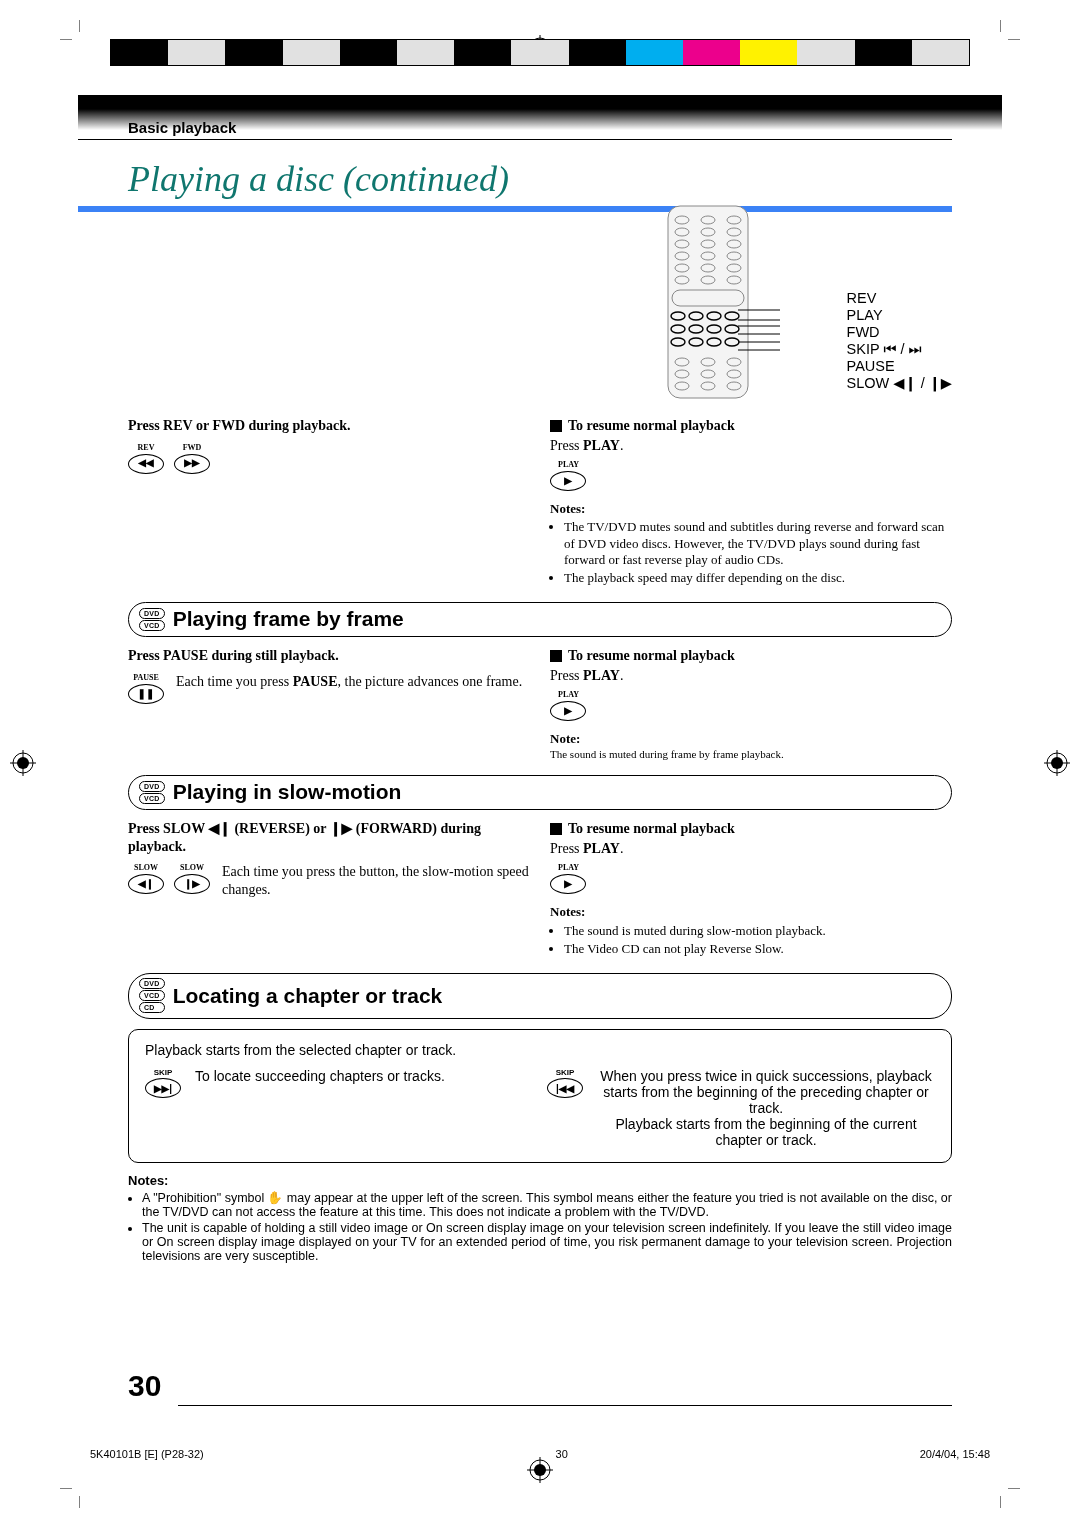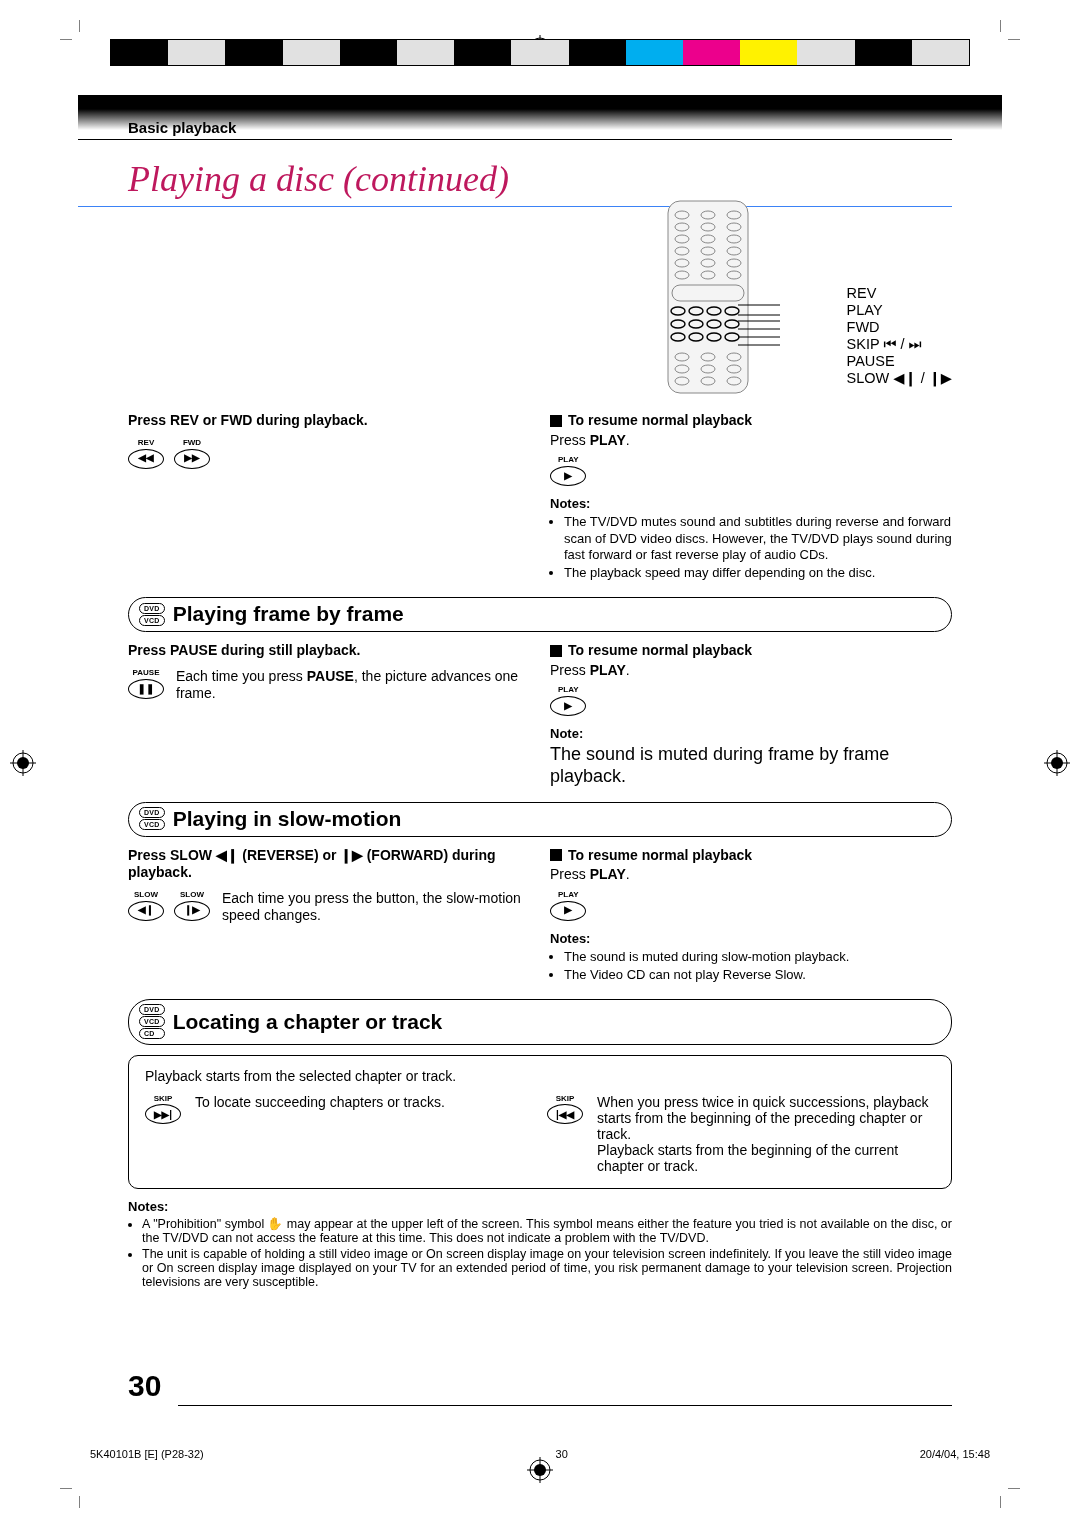--- a/index.html
+++ b/index.html
@@ -53,23 +53,23 @@
     font-weight: bold;
     padding: 24px 0 3px 50px;
     border-bottom: 1px solid #000;
     margin: 0 50px 18px 0;
   }
 
   .title {
     font-size: 36px;
     font-style: italic;
     font-family: "Times New Roman", Times, serif;
-    color: #be185d;
+    color: #0f766e;
     padding: 0 0 6px 50px;
-    border-bottom: 1px solid #3b82f6;
+    border-bottom: 6px solid #3b82f6;
     margin: 0 50px 0 0;
   }
 
   .content { padding: 0 50px 0 50px; }
 
   .remote-area {
     display: flex;
     justify-content: flex-end;
     margin: -20px 0 15px 0;
   }
@@ -104,20 +104,21 @@
   }
   .section-bar h2 {
     margin: 0;
     font-size: 21px;
     font-weight: bold;
   }
 
   .two-col {
     display: flex;
     gap: 20px;
+    font-family: Liberation Serif, serif;
   }
   .col {
     flex: 1;
     font-size: 14px;
     line-height: 1.25;
   }
   .col .step-title { font-weight: bold; margin-bottom: 6px; }
   .col .sub-block { display: flex; gap: 12px; margin-top: 8px; }
   .btn-row { display: flex; gap: 10px; flex-direction: row; }
   .btn-col { display:flex; flex-direction:column; align-items:center; font-size:8px; font-weight:bold; }
@@ -139,21 +140,21 @@
 
   .full-box {
     border: 1px solid #000;
     border-radius: 10px;
     padding: 12px 16px 14px 16px;
     font-size: 14px;
     margin-top: 8px;
   }
   .full-box .line1 { font-weight: bold; }
   .full-box .cols {
-    display:flex; gap:14px; margin-top:10px;
+    display:flex; gap:14px; margin-top:10px;text-align:center;
   }
   .full-box .c { flex:1; display:flex; gap:14px; }
 
   .footer-notes { font-size: 12.5px; margin-top: 10px; }
   .footer-notes ul { margin: 2px 0 0 0; padding-left: 14px; text-align: justify; }
   .footer-notes ul li { margin-bottom: 2px; }
 
   .page-num {
     font-size: 30px; font-weight: bold;
     padding-left: 50px; position:absolute; bottom: 30px;
@@ -394,21 +395,21 @@
         <div class="resume-head">
               <span>To resume normal playback</span>
             </div>
         <div><span>Press </span><b>PLAY</b><span>.</span></div>
         <div class="btn-col" style="align-items:flex-start;margin-top:6px;">
           <div style="font-size:8px;font-weight:bold;padding-left:8px;">PLAY</div>
           <div class="btn-oval">▶</div>
         </div>
         <div class="notes">
           <div class="notes-head">Note:</div>
-          <div style="font-size:18px;">The sound is muted during frame by frame playback.</div>
+          <div style="font-size:11px;">The sound is muted during frame by frame playback.</div>
         </div>
       </div>
     </div>
 
     <div class="section-bar">
       <div class="badges">
         <span class="badge">DVD</span>
         <span class="badge">VCD</span>
       </div>
       <h2>Playing in slow-motion</h2>

